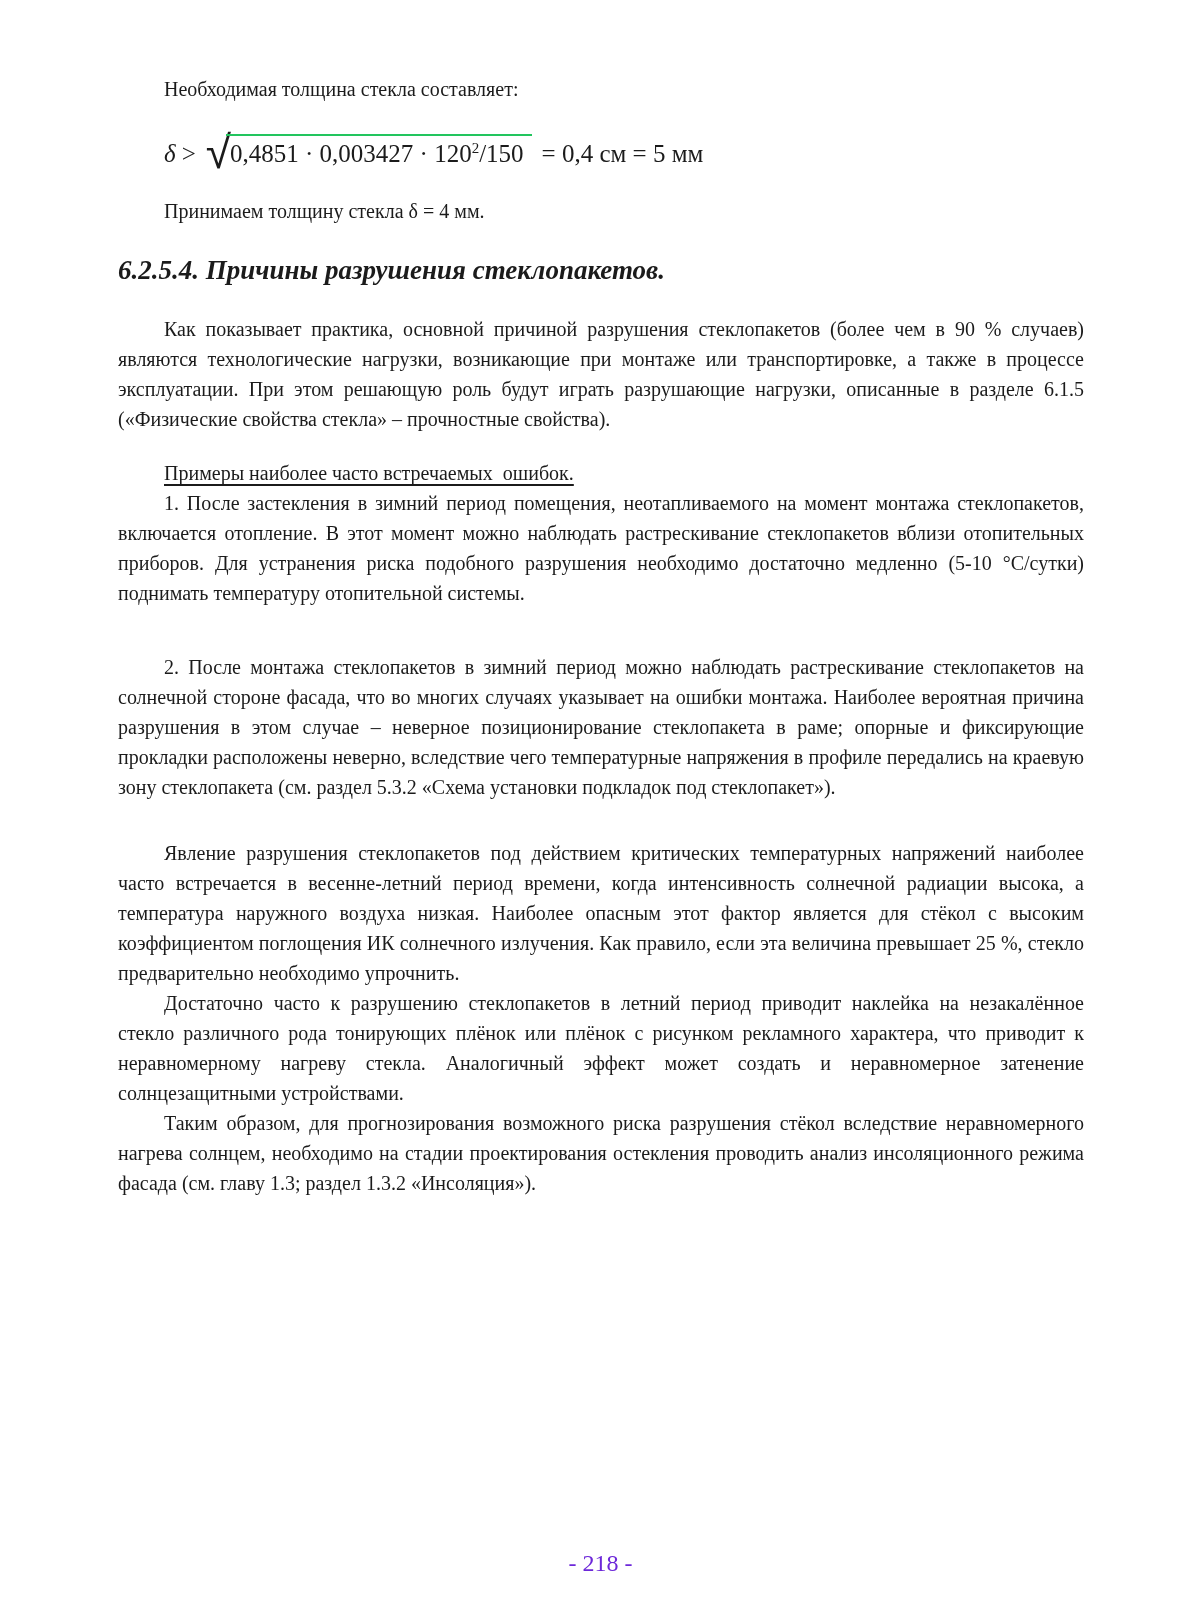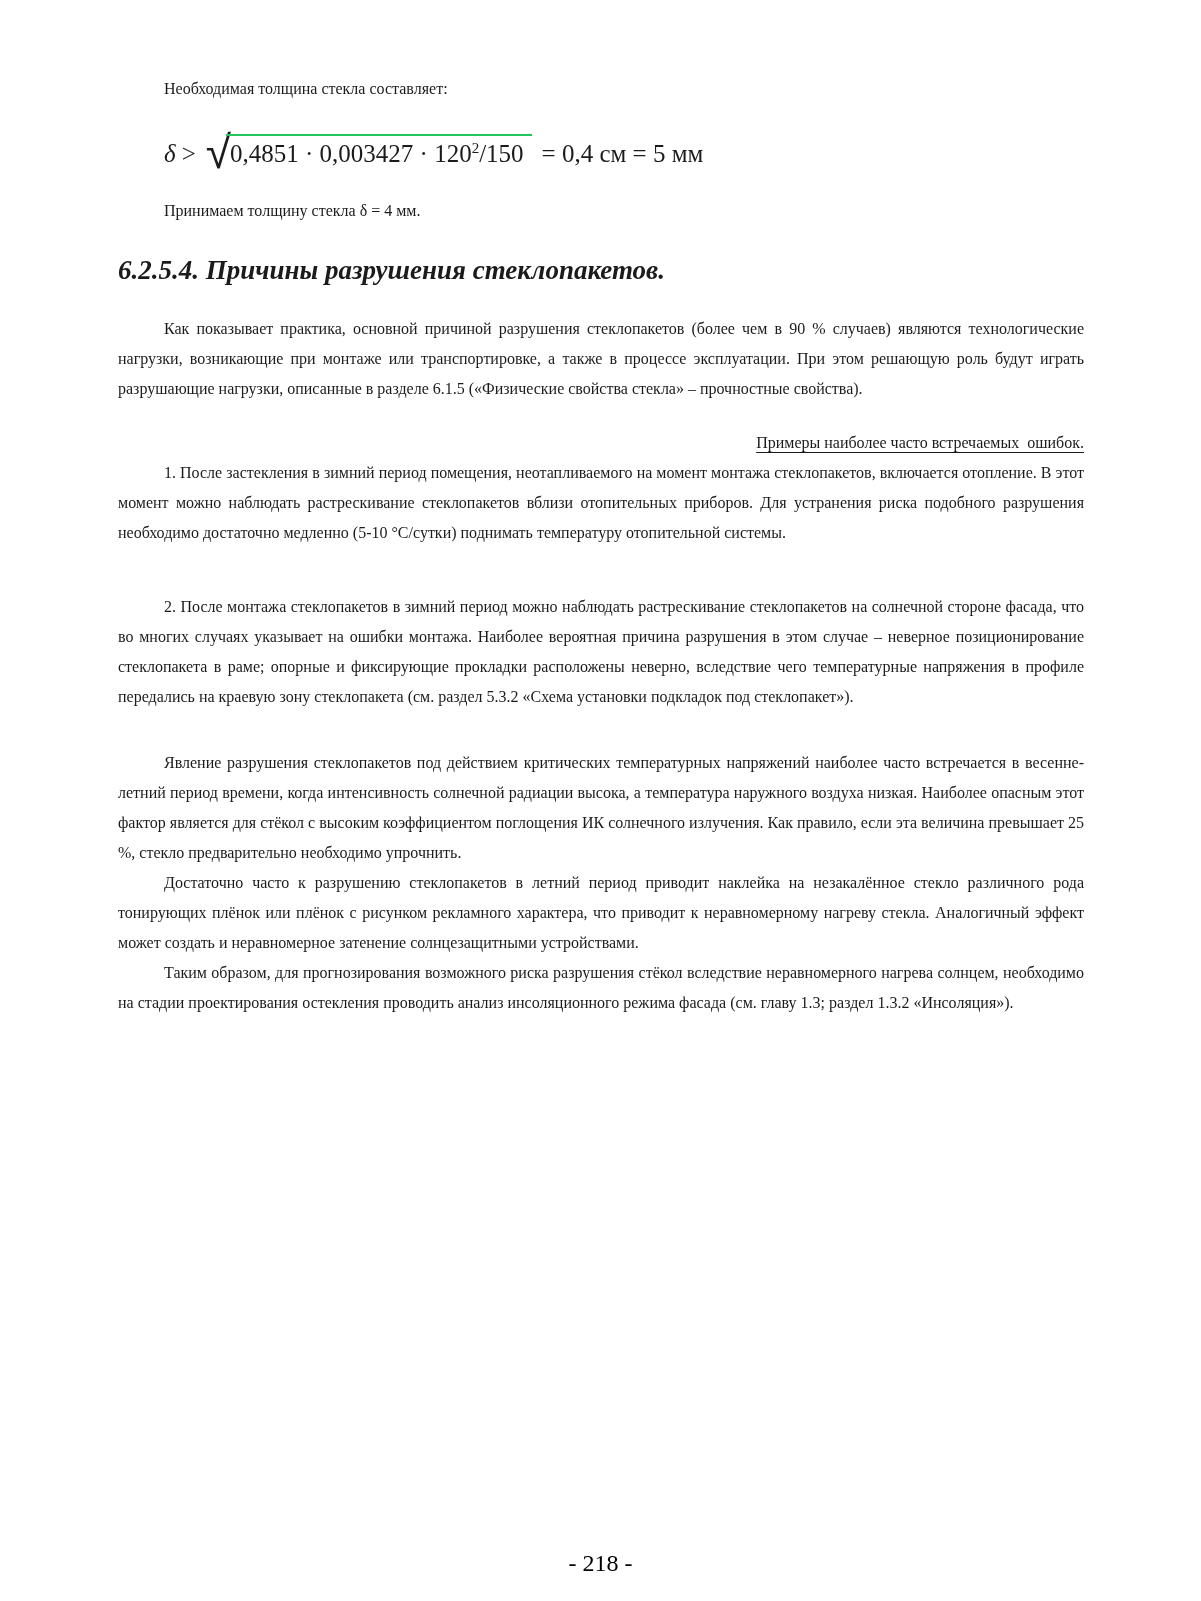--- a/index.html
+++ b/index.html
@@ -20,21 +20,21 @@
     inset: 0;
   }
   .content {
     position: absolute;
     left: 118px;
     top: 74px;
     width: 966px;
   }
   p {
     margin: 0;
-    font-size: 16px;
+    font-size: 20px;
     line-height: 30px;
     text-align: justify;
   }
   .indent { text-indent: 46px; }
   .lead { margin-bottom: 24px; }
 
   
   .formula {
     margin: 0 0 16px 46px;
     font-size: 25px;
@@ -78,35 +78,35 @@
     text-align: left;
     font-style: italic;
   }
 
   .para-intro { margin-bottom: 24px; }
 
   .examples-title {
     text-decoration: underline;
     text-underline-offset: 4px;
     white-space: pre-wrap;
-    text-align: right;
+    text-align: left;
   }
 
   .gap-top { margin-top: 44px; }
   .gap-top-lg { margin-top: 36px; }
 
   .footer {
     position: absolute;
     left: 0;
     right: 0;
     top: 1548px;
     text-align: center;
     font-size: 24px;
     line-height: 30px;
-    color: #000000;
+    color: #6d28d9;
   }
 </style>
 </head>
 <body>
 
 <div class="page">
   <div class="content">
 
     <p class="indent lead">Необходимая толщина стекла составляет:</p>
 

